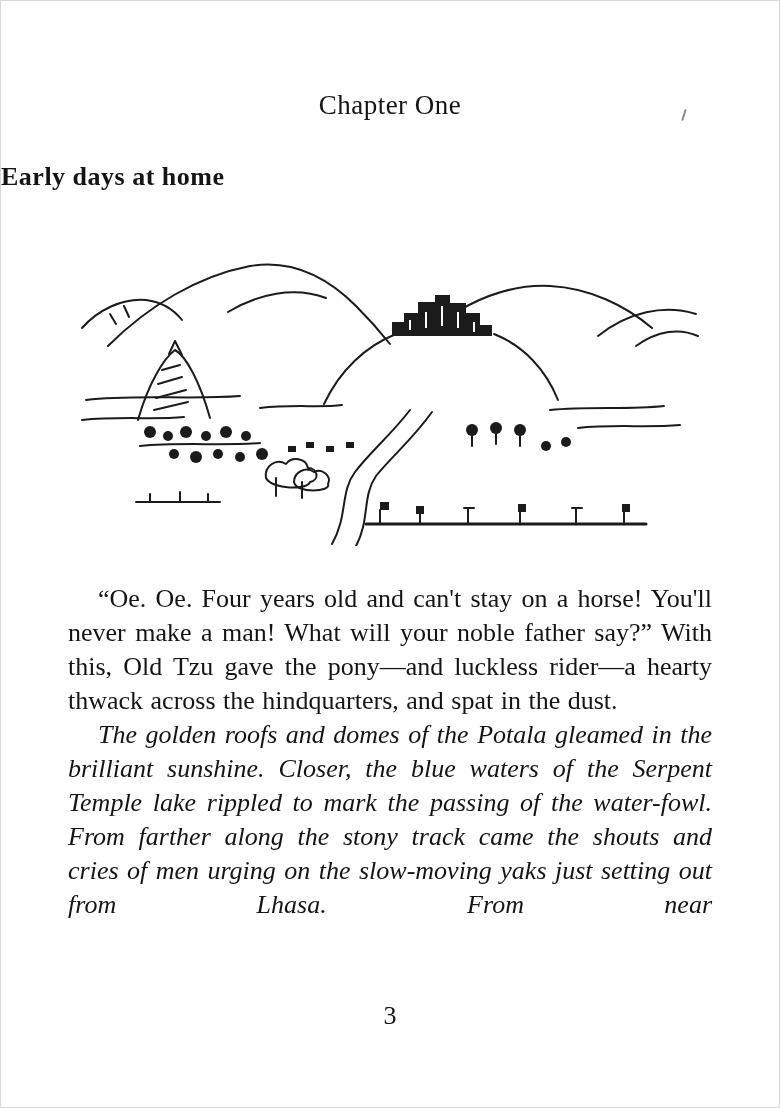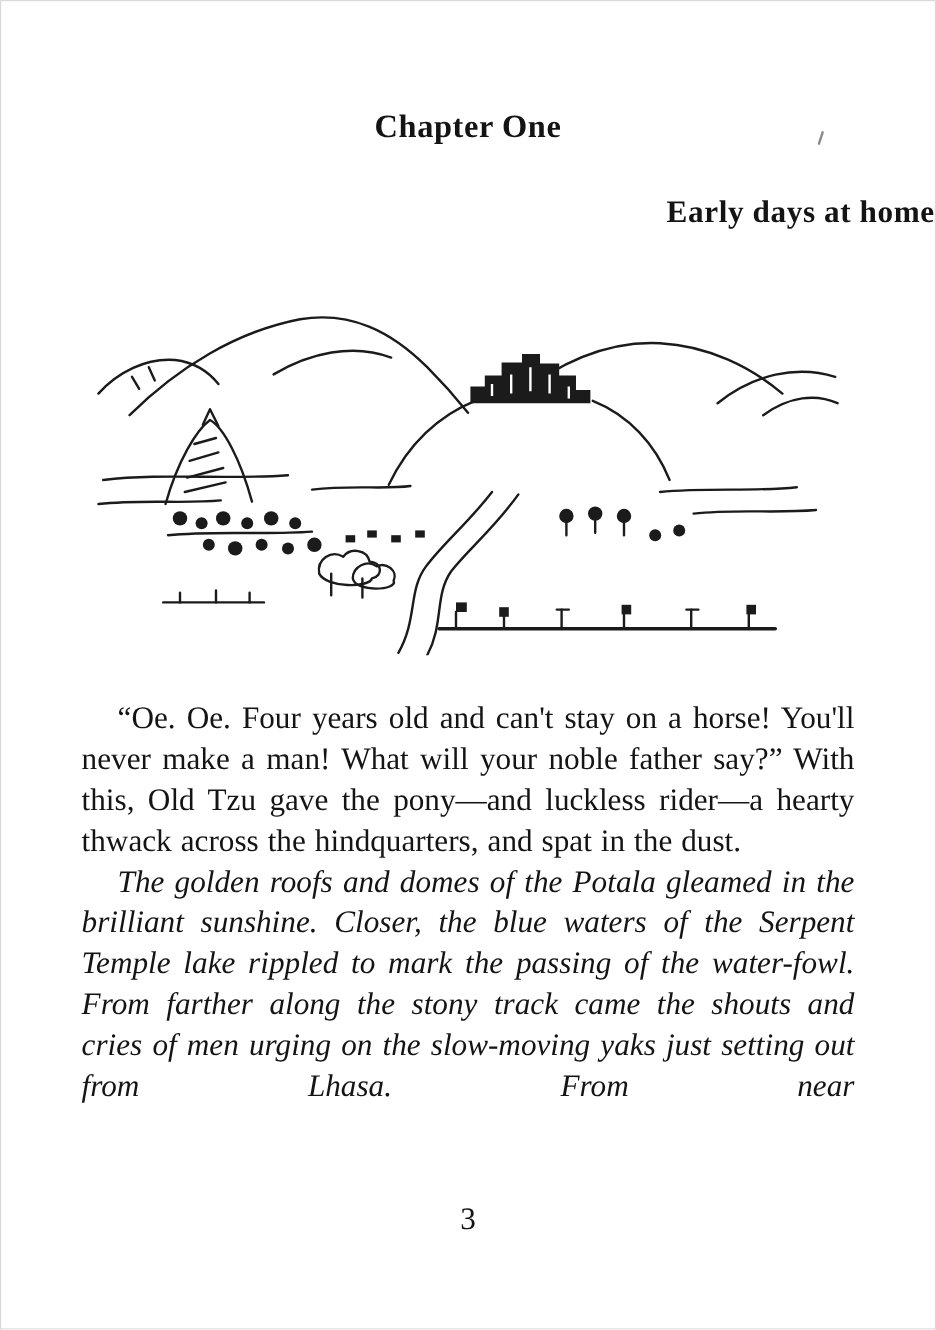--- a/index.html
+++ b/index.html
@@ -13,27 +13,27 @@
     box-sizing: border-box;
     font-family: "Liberation Serif", "DejaVu Serif", serif;
     color: #141414;
     overflow: hidden;
   }
   .chapter-title {
     margin: 0;
     padding-top: 88px;
     text-align: center;
     font-size: 27px;
-    font-weight: bold;
+    font-weight: normal;
     letter-spacing: 0.5px;
     line-height: 32px;
   }
   .section-title {
     margin: 40px 0 0 0;
-    text-align: right;
+    text-align: left;
     font-size: 26px;
     font-weight: bold;
     letter-spacing: 0.5px;
     line-height: 31px;
   }
   .illustration-wrap {
     margin: 58px auto 0 auto;
     width: 622px;
     height: 296px;
   }

